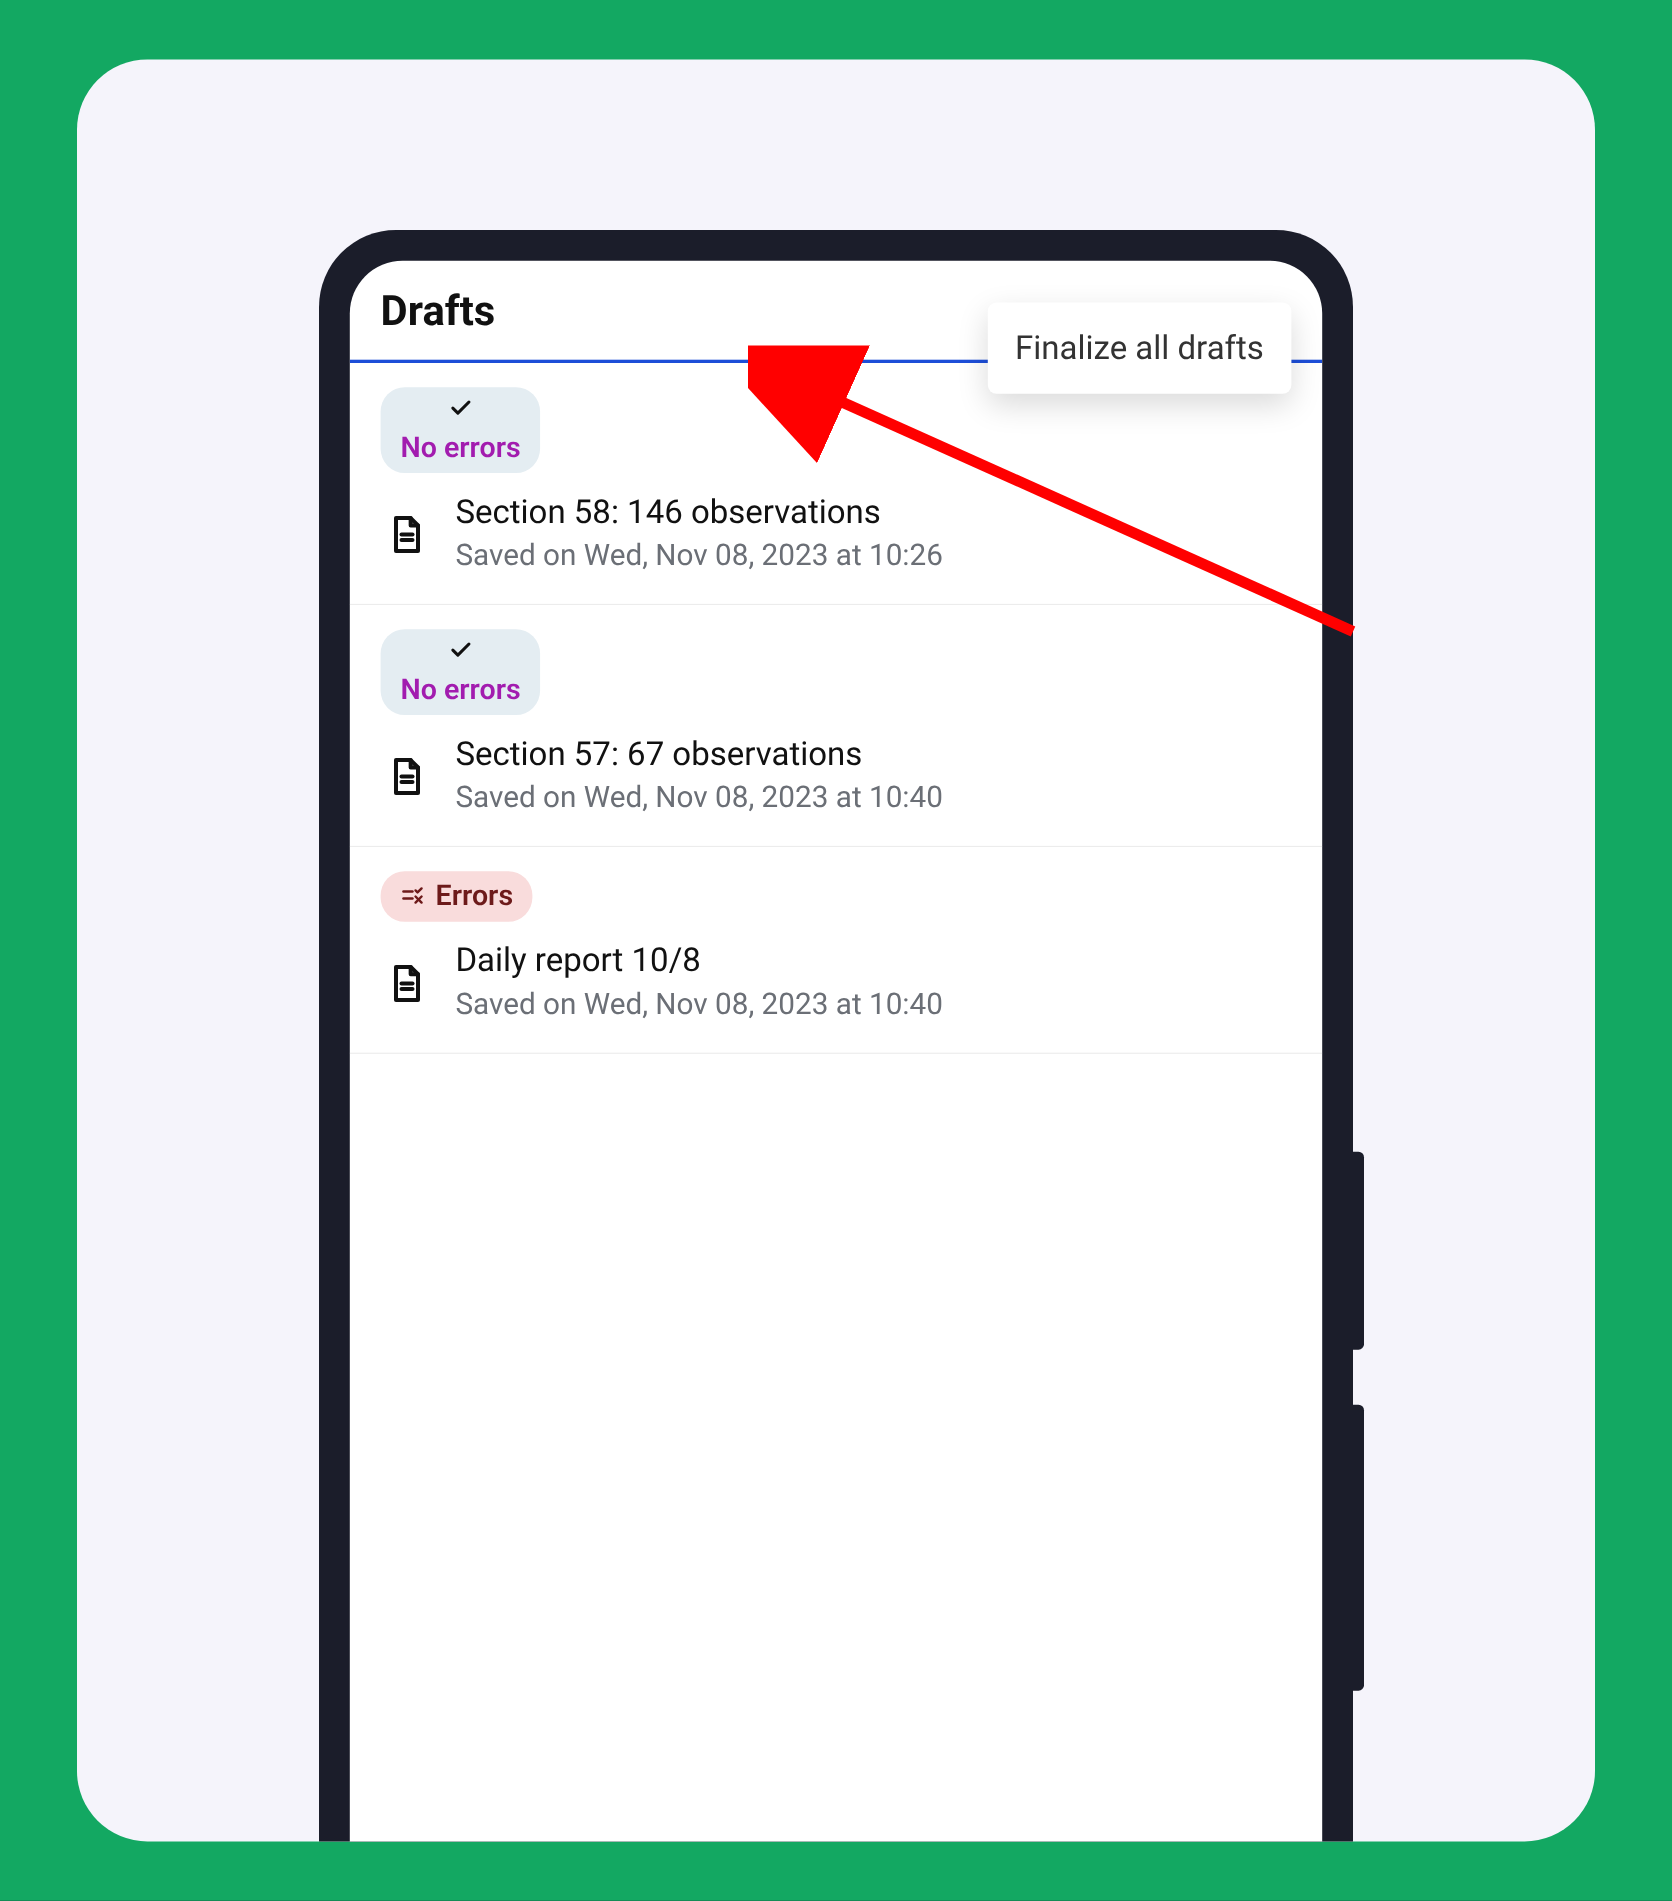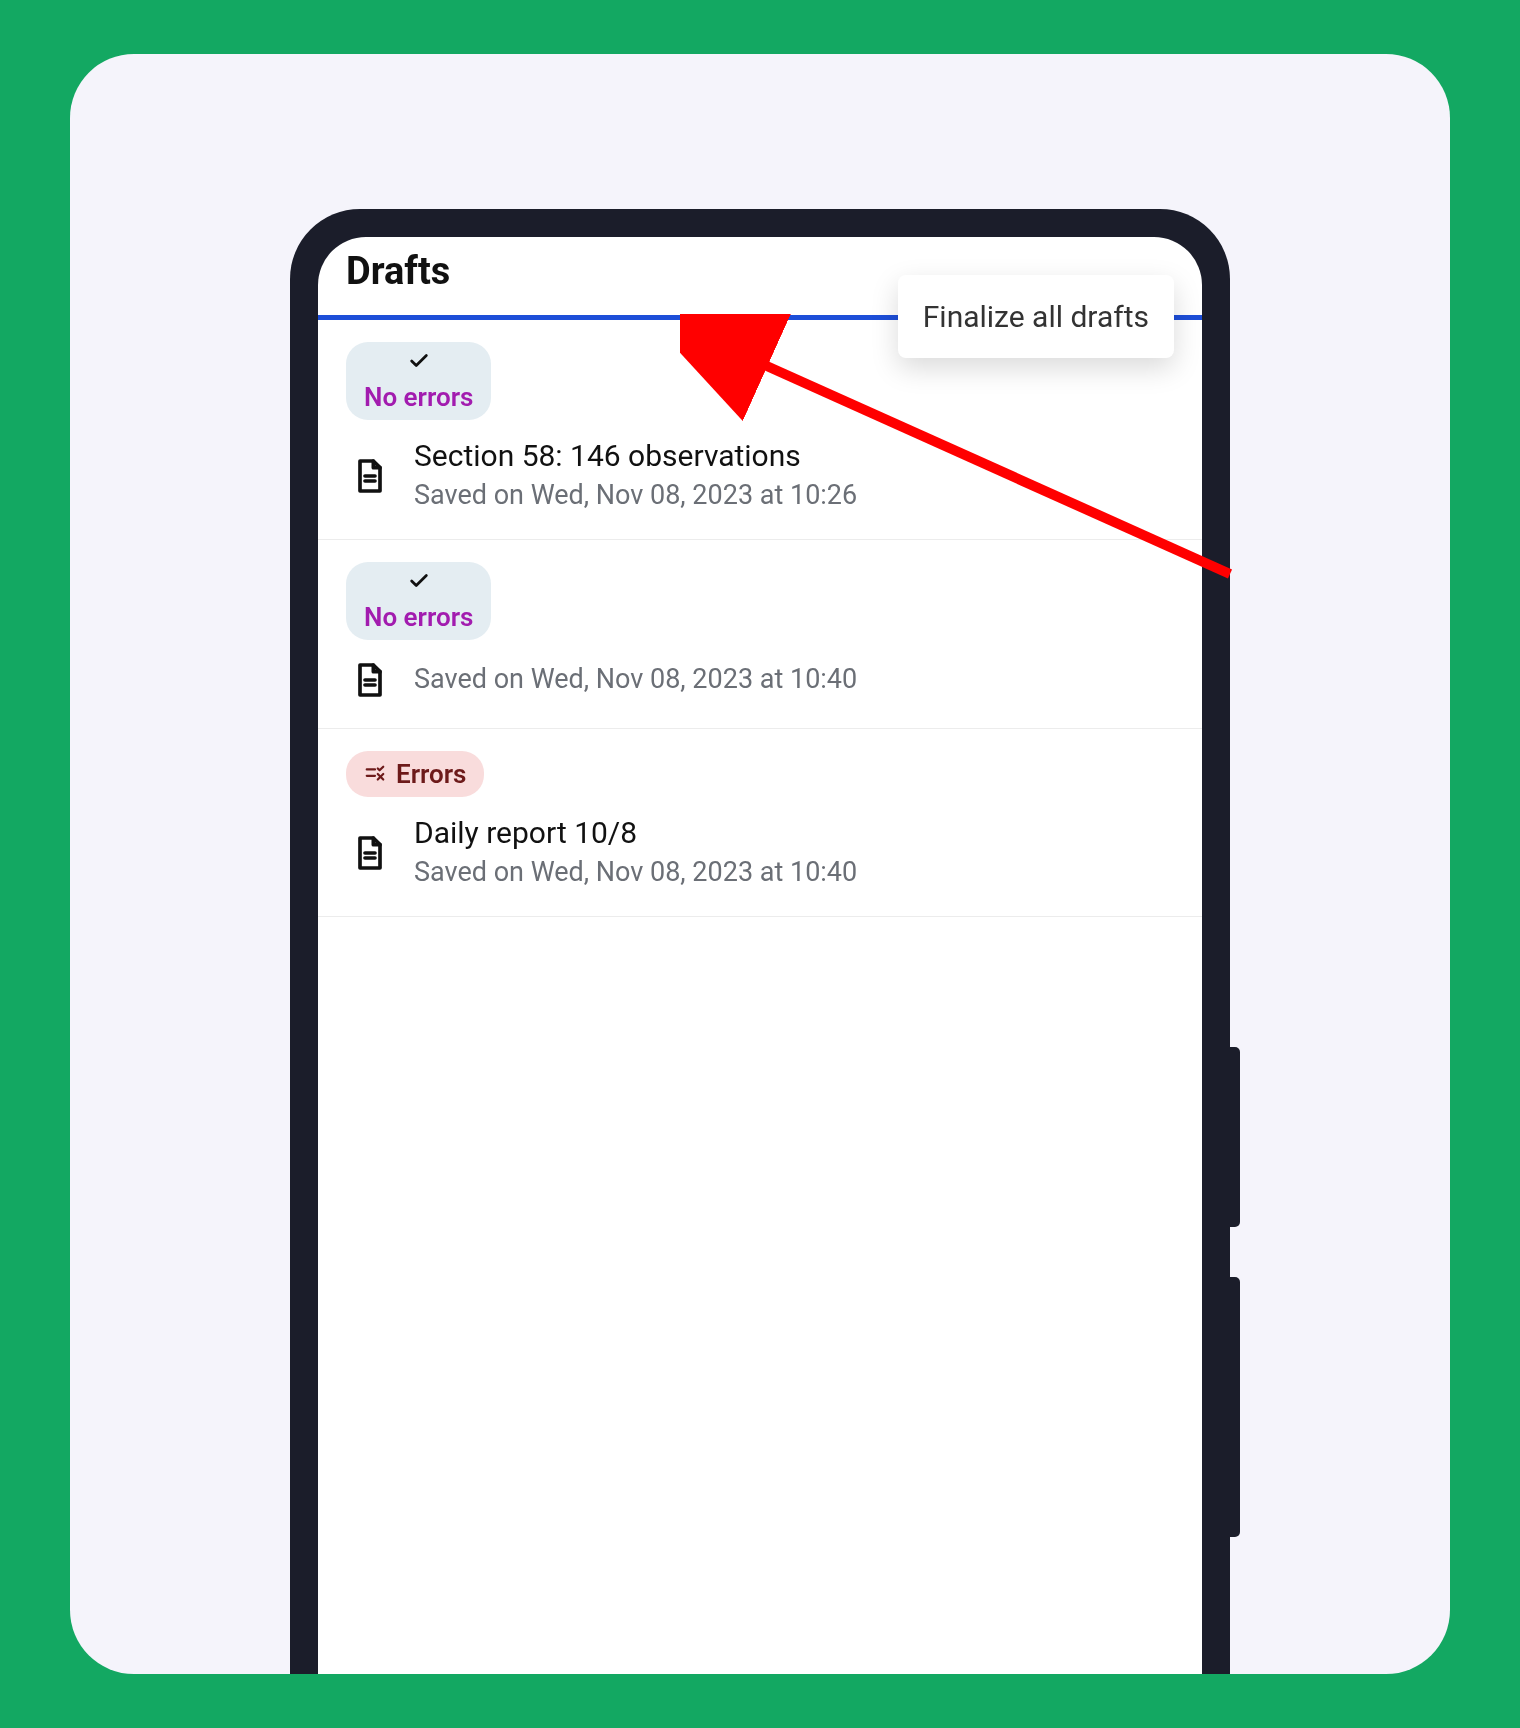--- a/index.html
+++ b/index.html
@@ -56,22 +56,22 @@
     .side2 { top: 1040px; height: 260px; }
     .phone-screen {
       background: #ffffff;
       border-radius: 48px 48px 0 0;
       width: 100%;
       height: 100%;
       position: relative;
       overflow: hidden;
     }
     .header {
-      padding: 12px 28px 22px 28px;
-      border-bottom: 5px solid #1d4ed8;
+      padding: 24px 28px 22px 28px;
+      border-bottom: 3px solid #1d4ed8;
     }
     .header-title {
       font-size: 38px;
       font-weight: 700;
       color: #111;
     }
     .dropdown {
       position: absolute;
       top: 38px;
       right: 28px;
@@ -203,20 +203,21 @@
             <div class="item-row">
               <span class="doc-icon">
                 <svg viewBox="0 0 24 24" width="40" height="40" fill="none" stroke="#111" stroke-width="2.2" stroke-linecap="round" stroke-linejoin="round">
                   <path d="M6 3h8l4 4v14H6z"></path>
                   <path d="M14 3v4h4"></path>
                   <line x1="9" y1="12" x2="15" y2="12"></line>
                   <line x1="9" y1="15" x2="15" y2="15"></line>
                 </svg>
               </span>
               <div class="item-text">
+                <div class="item-title">Section 57: 67 observations</div>
                 <div class="item-subtitle">Saved on Wed, Nov 08, 2023 at 10:40</div>
               </div>
             </div>
           </div>
 
           <div class="draft-item">
             <div class="status-badge errors">
               <span class="badge-icon">
                 <svg viewBox="0 0 24 24" width="22" height="22" fill="none" stroke="#6d1a1a" stroke-width="2.4" stroke-linecap="round" stroke-linejoin="round">
                   <line x1="3" y1="7" x2="12" y2="7"></line>

